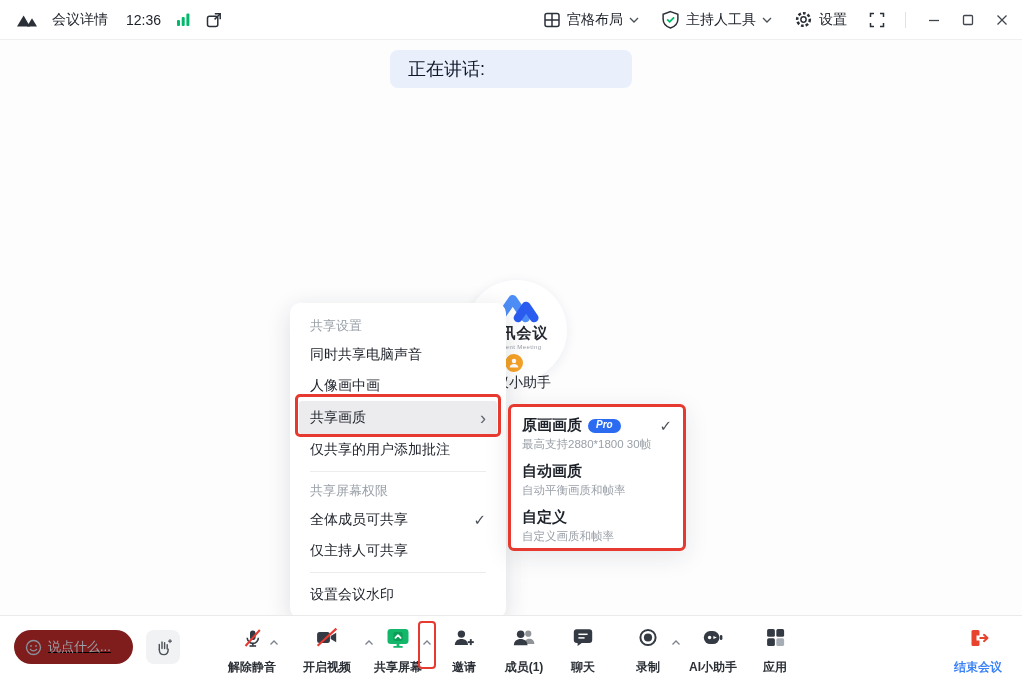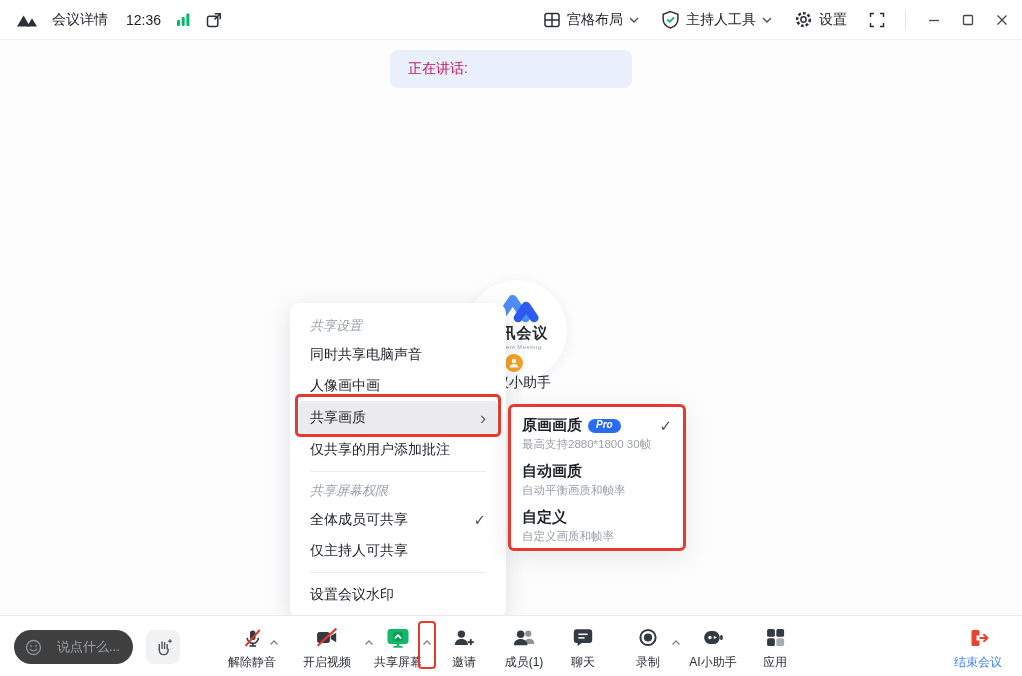--- a/index.html
+++ b/index.html
@@ -16,37 +16,37 @@
   .tb-title { font-size:14px; color:#1d2129; }
   .tb-time { font-size:14px; color:#1d2129; margin-left:4px; }
   .tb-group { display:flex; align-items:center; gap:6px; margin-left:22px; cursor:default; }
   .tb-label { font-size:14px; color:#1d2129; }
   .tb-divider { width:1px; height:16px; background:#e3e3e3; margin-left:20px; }
   .winbtn { margin-left:22px; display:flex; align-items:center; }
 
   
   .banner { position:absolute; left:390px; top:50px; width:242px; height:38px; background:#e9f0fc;
     border-radius:8px; display:flex; align-items:center; padding-left:18px; z-index:2; }
-  .banner span { font-size:14px; color:#be185d; }
+  .banner span { font-size:18px; color:#0f172a; }
 
   .assistant { position:absolute; left:0; top:0; z-index:1; }
   .brand-circle { position:absolute; left:466px; top:280px; width:101px; height:101px; border-radius:50%;
     background:#fff; box-shadow:0 2px 12px rgba(30,40,60,.08); display:flex; flex-direction:column;
     align-items:center; padding-top:10px; }
   .brand-title { font-size:15px; font-weight:700; color:#23272e; letter-spacing:1px; margin-top:1px; }
   .brand-sub { font-size:6px; color:#9aa0a8; letter-spacing:.4px; margin-top:1px; }
   .avatar-badge { position:absolute; left:503px; top:352px; width:22px; height:22px; border-radius:50%;
     background:#f7a126; border:2px solid #fff; display:flex; align-items:center; justify-content:center; }
   .assistant-name { position:absolute; left:516px; top:374px; transform:translateX(-50%);
     font-size:14px; color:#1d2129; white-space:nowrap; }
 
   
   .menu { position:absolute; left:290px; top:303px; width:216px; background:#fff; border-radius:10px;
     box-shadow:0 6px 24px rgba(31,35,41,.14); padding:10px 0 8px; z-index:10; }
-  .m-header { height:26px; line-height:26px; padding:0 20px; font-size:13px; color:#9aa0a8;font-style:italic; }
+  .m-header { height:26px; line-height:26px; padding:0 20px; font-size:13px; color:#9aa0a8; }
   .m-item { height:31px; padding:0 20px; font-size:14px; color:#1d2129; display:flex;
     align-items:center; justify-content:space-between; cursor:default; }
   .m-item.hl { background:#ececee; margin:0 9px; padding:0 11px; border-radius:3px; height:33px;text-align:center; }
   .m-div { border-top:1px solid #ececec; margin:6px 20px; }
   .m-check { font-size:15px; color:#4a5056; }
   .m-arrow { font-size:18px; color:#60666e; line-height:1; }
 
   
   .submenu { position:absolute; left:508px; top:404px; width:178px; height:147px; background:#fff;
     border:3px solid #e6392f; border-radius:6px; padding:7px 11px; z-index:10;
@@ -59,28 +59,28 @@
 
   
   .redbox { position:absolute; border:3px solid #e6392f; border-radius:5px; z-index:20; pointer-events:none; }
   .redbox-menu-item { left:295px; top:394px; width:206px; height:43px; }
   .redbox-chevron { left:418px; top:621px; width:18px; height:48px; border-width:2.5px; border-radius:4px; }
 
   
   .bottombar { position:absolute; left:0; bottom:0; width:100%; height:61px; background:#fff;
     border-top:1px solid #eaeaea; z-index:15; }
   .msg-pill { position:absolute; left:14px; top:14px; width:119px; height:34px; border-radius:17px;
-    background:#404040; display:flex; align-items:center; gap:15px; padding:0 11px; cursor:text; }
+    background:#7f1d1d; display:flex; align-items:center; gap:6px; padding:0 11px; cursor:text;text-decoration:underline; }
   .msg-pill .ph { font-size:13px; color:#9aa0a8; }
   .hand-btn { position:absolute; left:146px; top:14px; width:34px; height:34px; border-radius:8px;
     background:#f1f2f4; display:flex; align-items:center; justify-content:center; cursor:pointer; }
   .tbtn { position:absolute; top:8px; display:flex; flex-direction:column; align-items:center;
     transform:translateX(-50%); cursor:pointer; white-space:nowrap; }
   .tbtn .ic { height:27px; display:flex; align-items:center; justify-content:center; }
-  .tbtn .lb { font-size:12px; color:#2b2f36; margin-top:3px; }
+  .tbtn .lb { font-size:12px; color:#2b2f36; margin-top:8px;font-weight:bold; }
   .tbtn .lb.red { color:#3b82f6; }
   .bchev { position:absolute; transform:translateX(-50%); cursor:pointer; display:flex; }
 </style>
 </head>
 <body>
 
 <div class="app">
 
   <header class="titlebar">
     <div class="tb-left">

